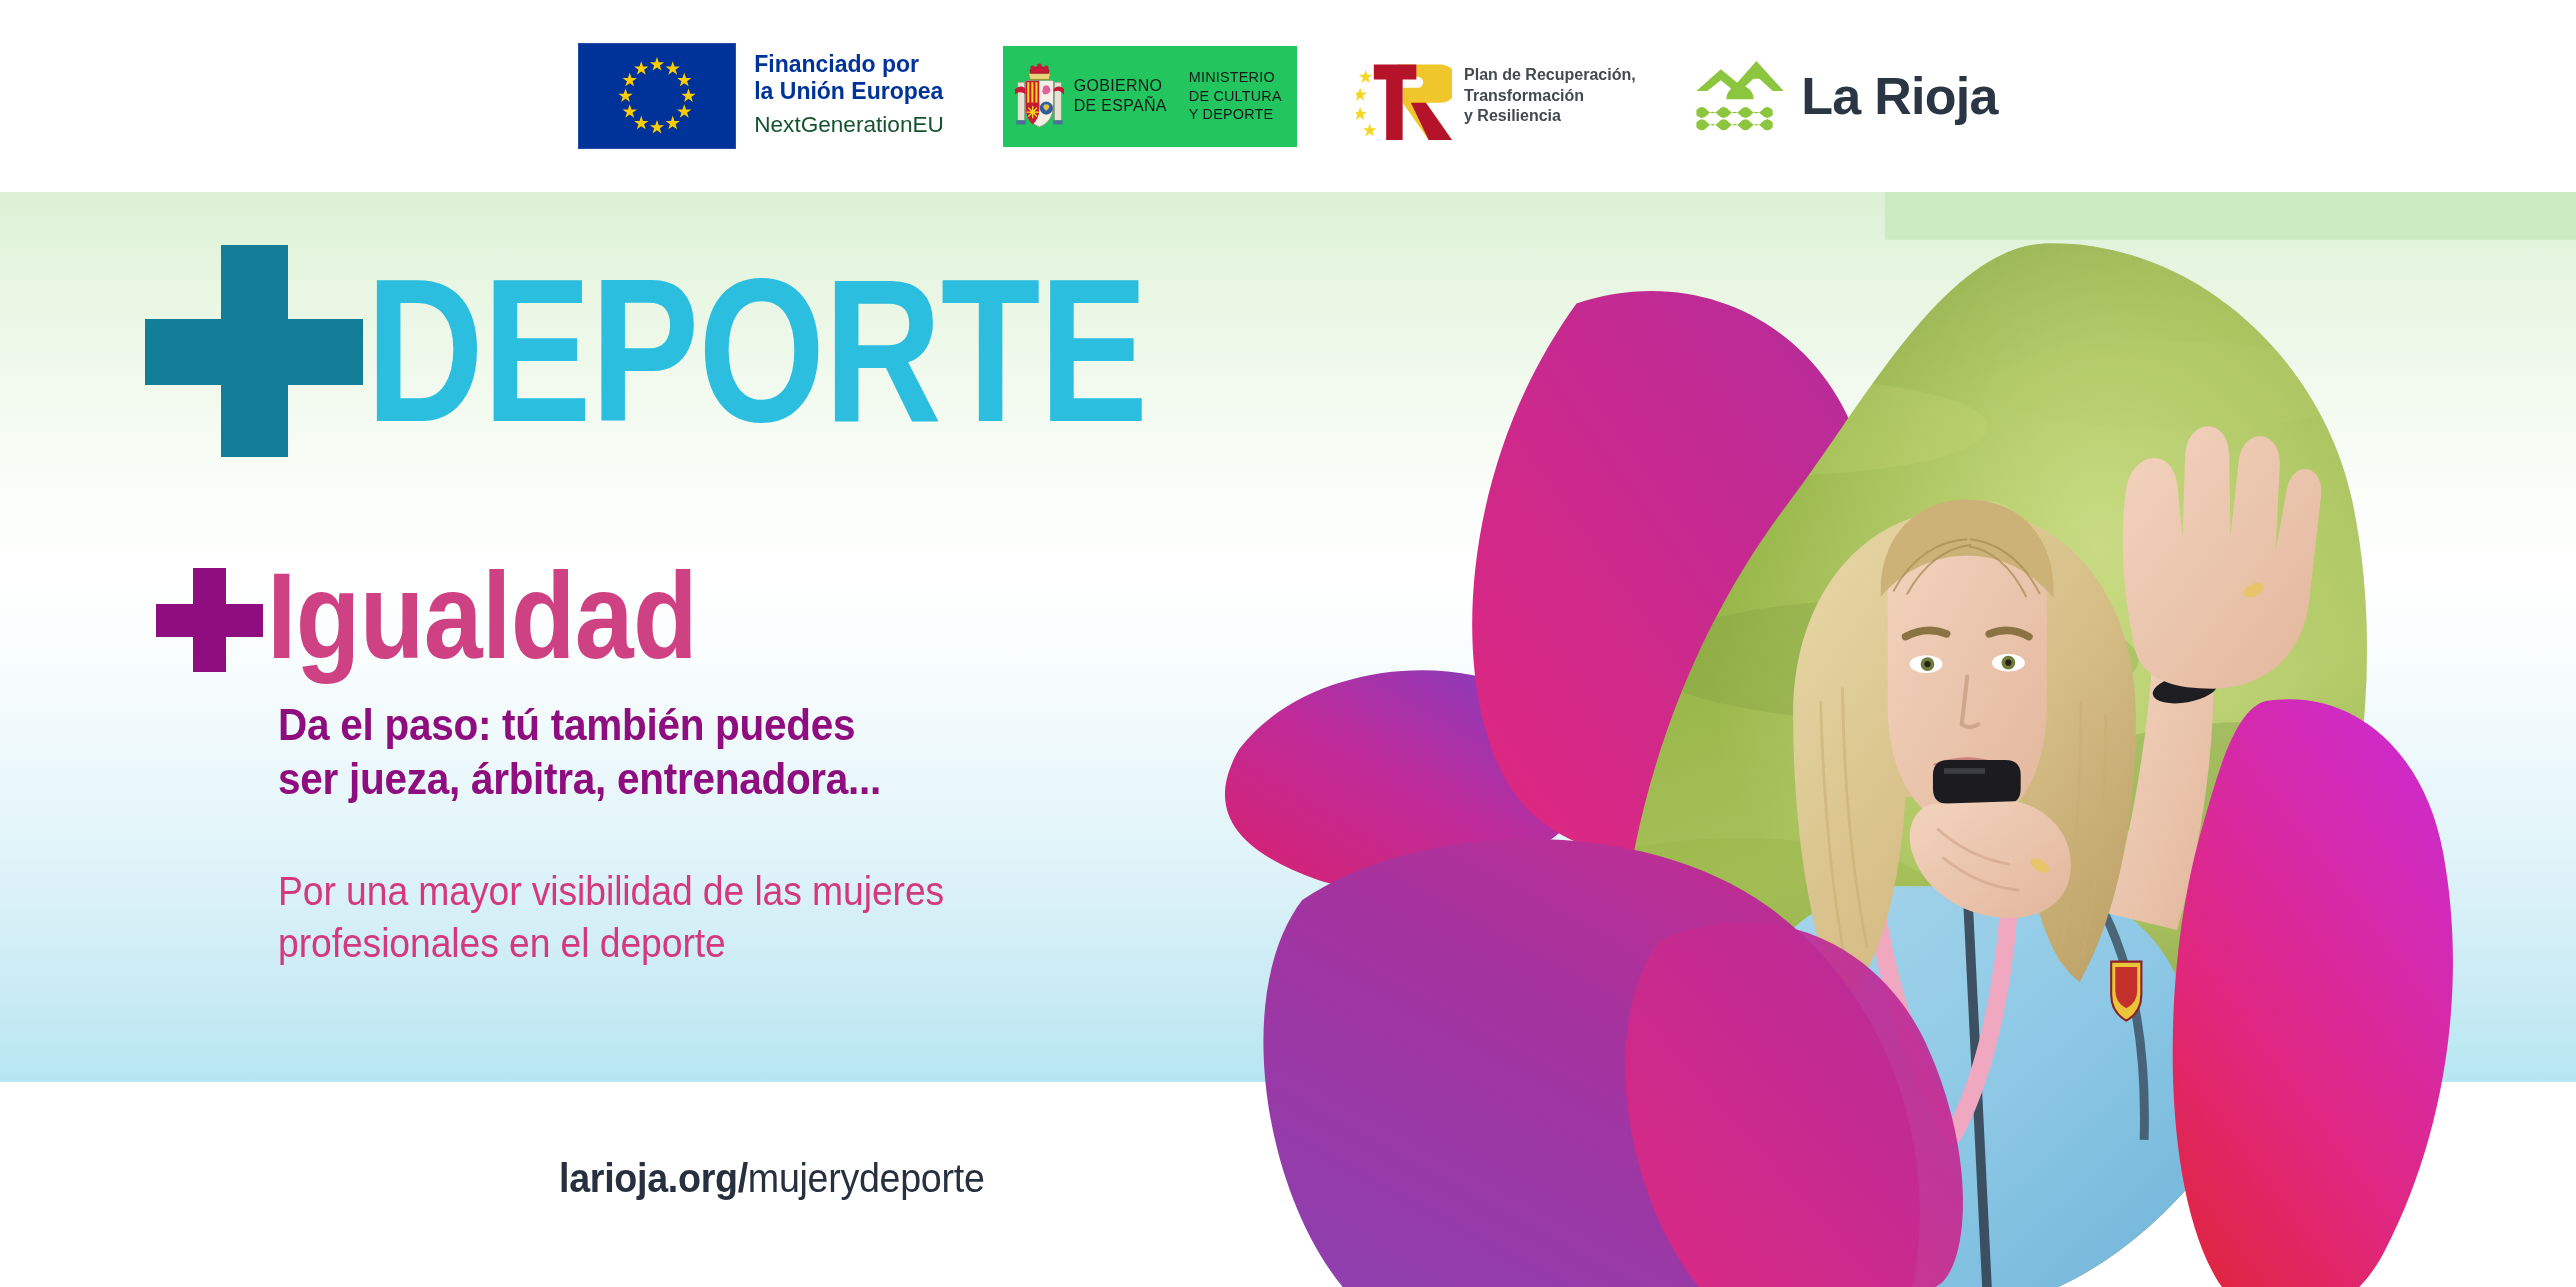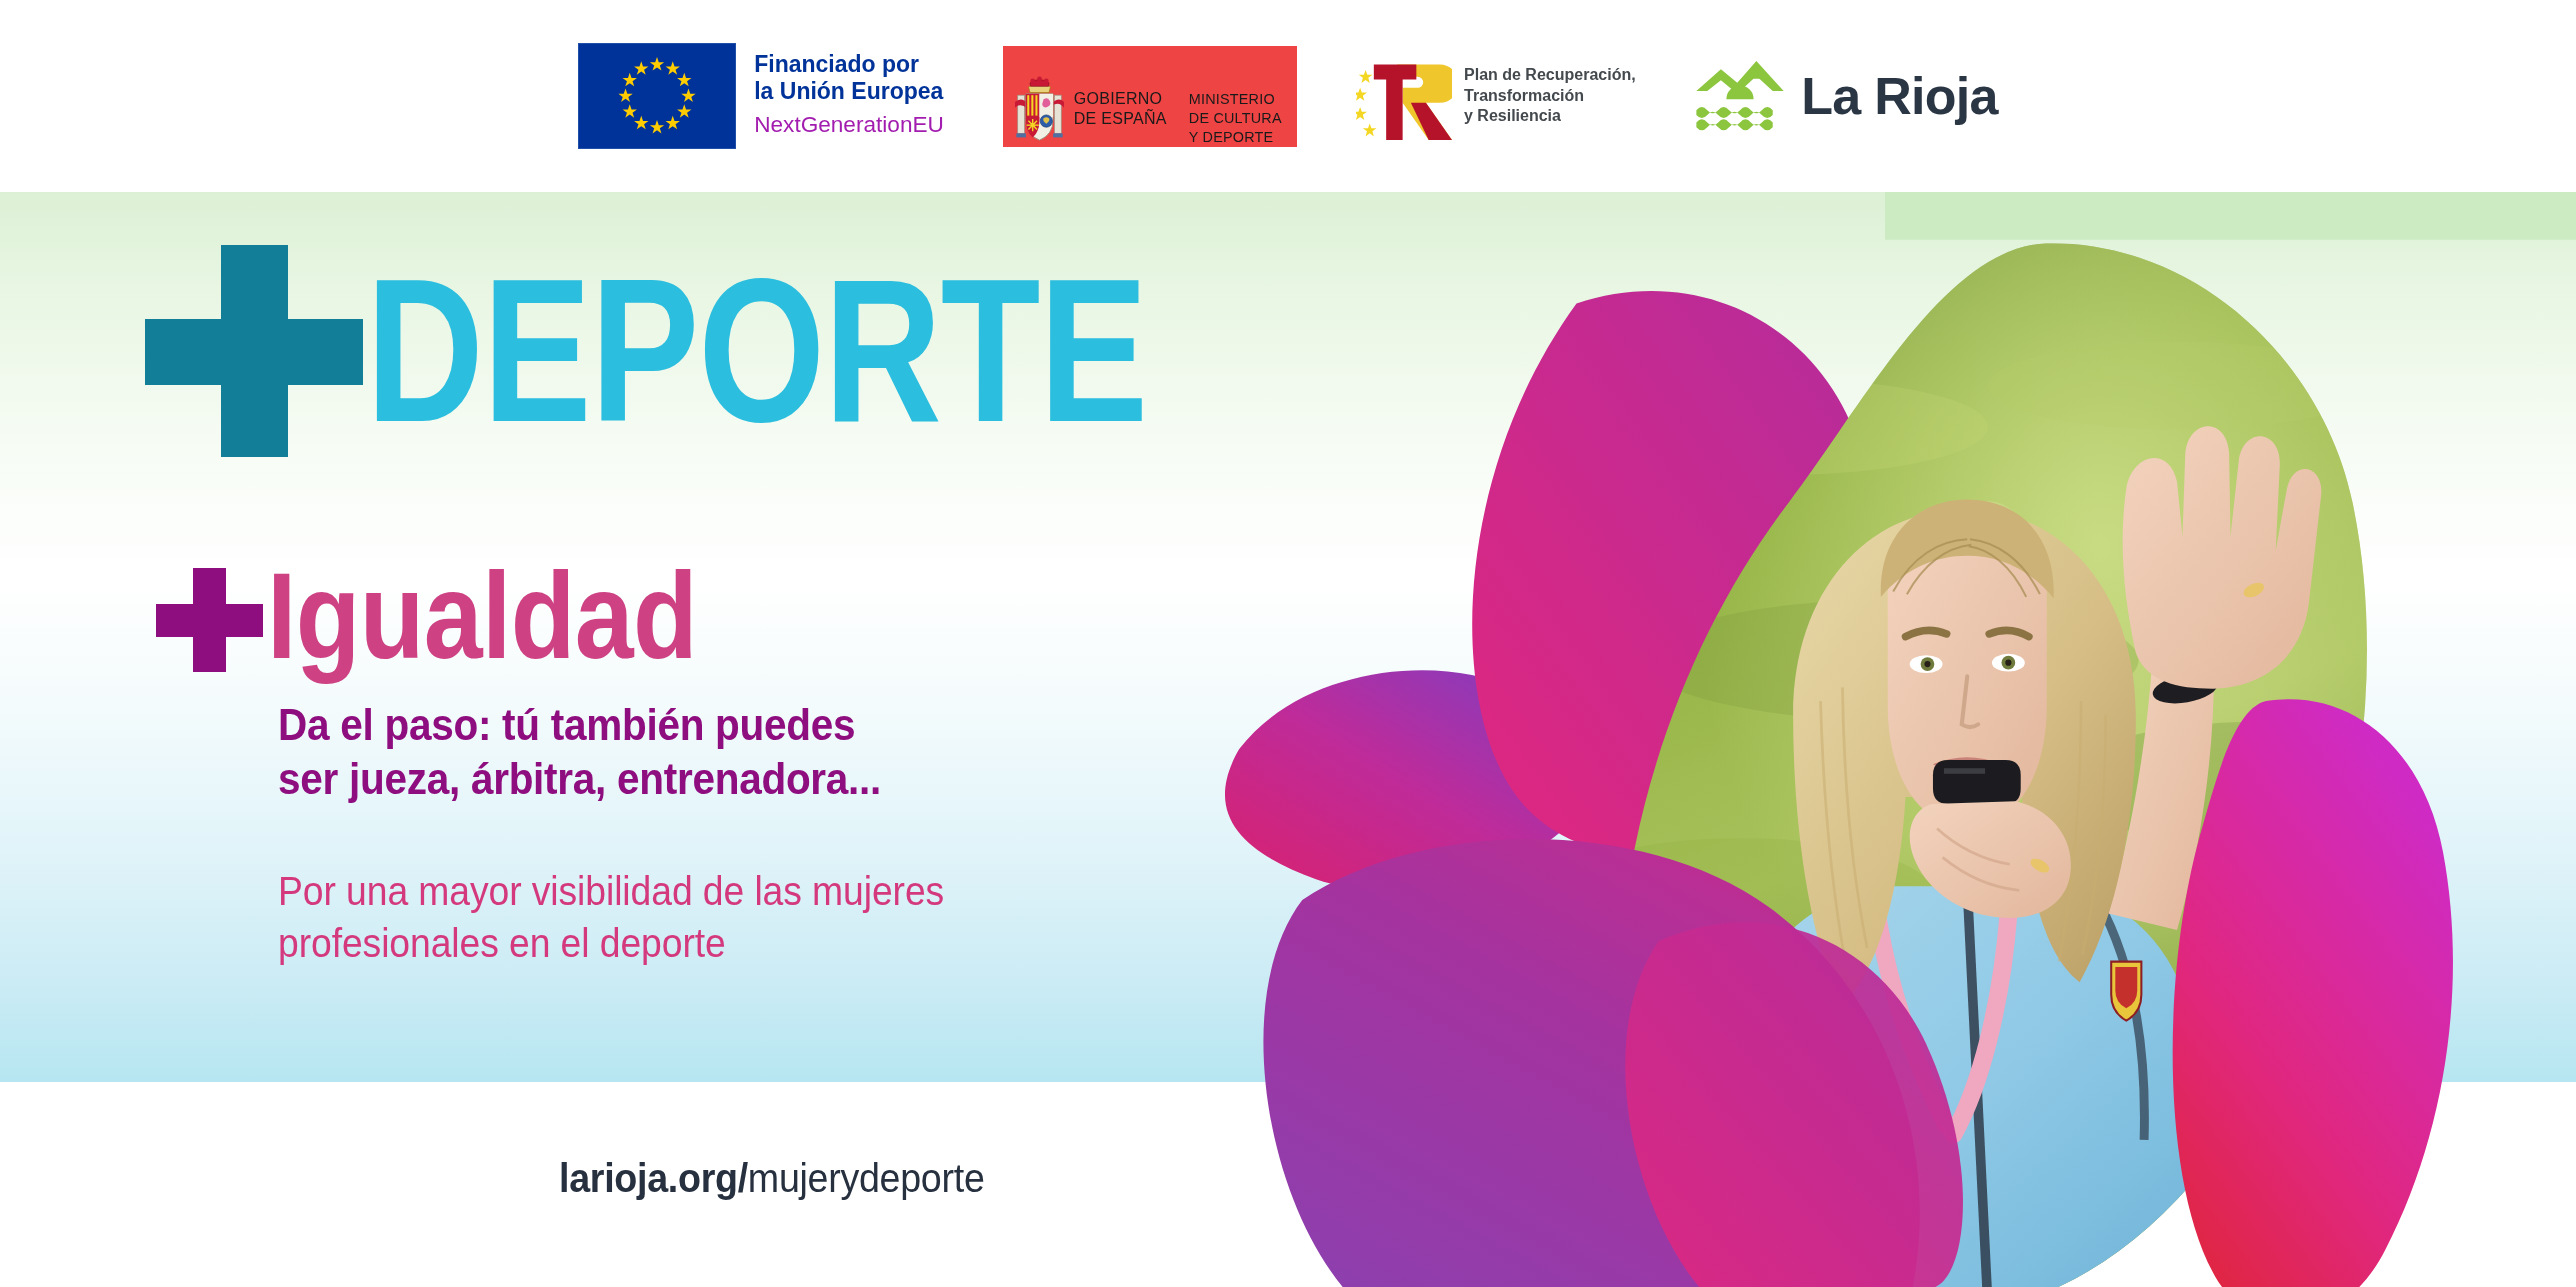--- a/index.html
+++ b/index.html
@@ -53,33 +53,33 @@
   }
   .eu-text { display: flex; flex-direction: column; justify-content: center; }
   .eu-line1 {
     color: #003399;
     font-weight: bold;
     font-size: 23px;
     line-height: 1.18;
     white-space: nowrap;
   }
   .eu-line2 {
-    color: #a21caf;
+    color: #14532d;
     font-size: 22.6px;
     line-height: 1.4;
     white-space: nowrap;
     margin-top: 3.4px;
   }
 
   
   .gob-logo {
-    background: #ef4444;
+    background: #22c55e;
     height: 101px;
     display: flex;
-    align-items: flex-end;
+    align-items: center;
     flex: none;
   }
   .gob-left {
     display: flex; align-items: center;
     padding: 0 9.6px 0 12.3px;
     gap: 9.6px;
   }
   .gob-crest { width: 49px; height: 75px; flex: none; }
   .gob-label {
     font-size: 16px;

